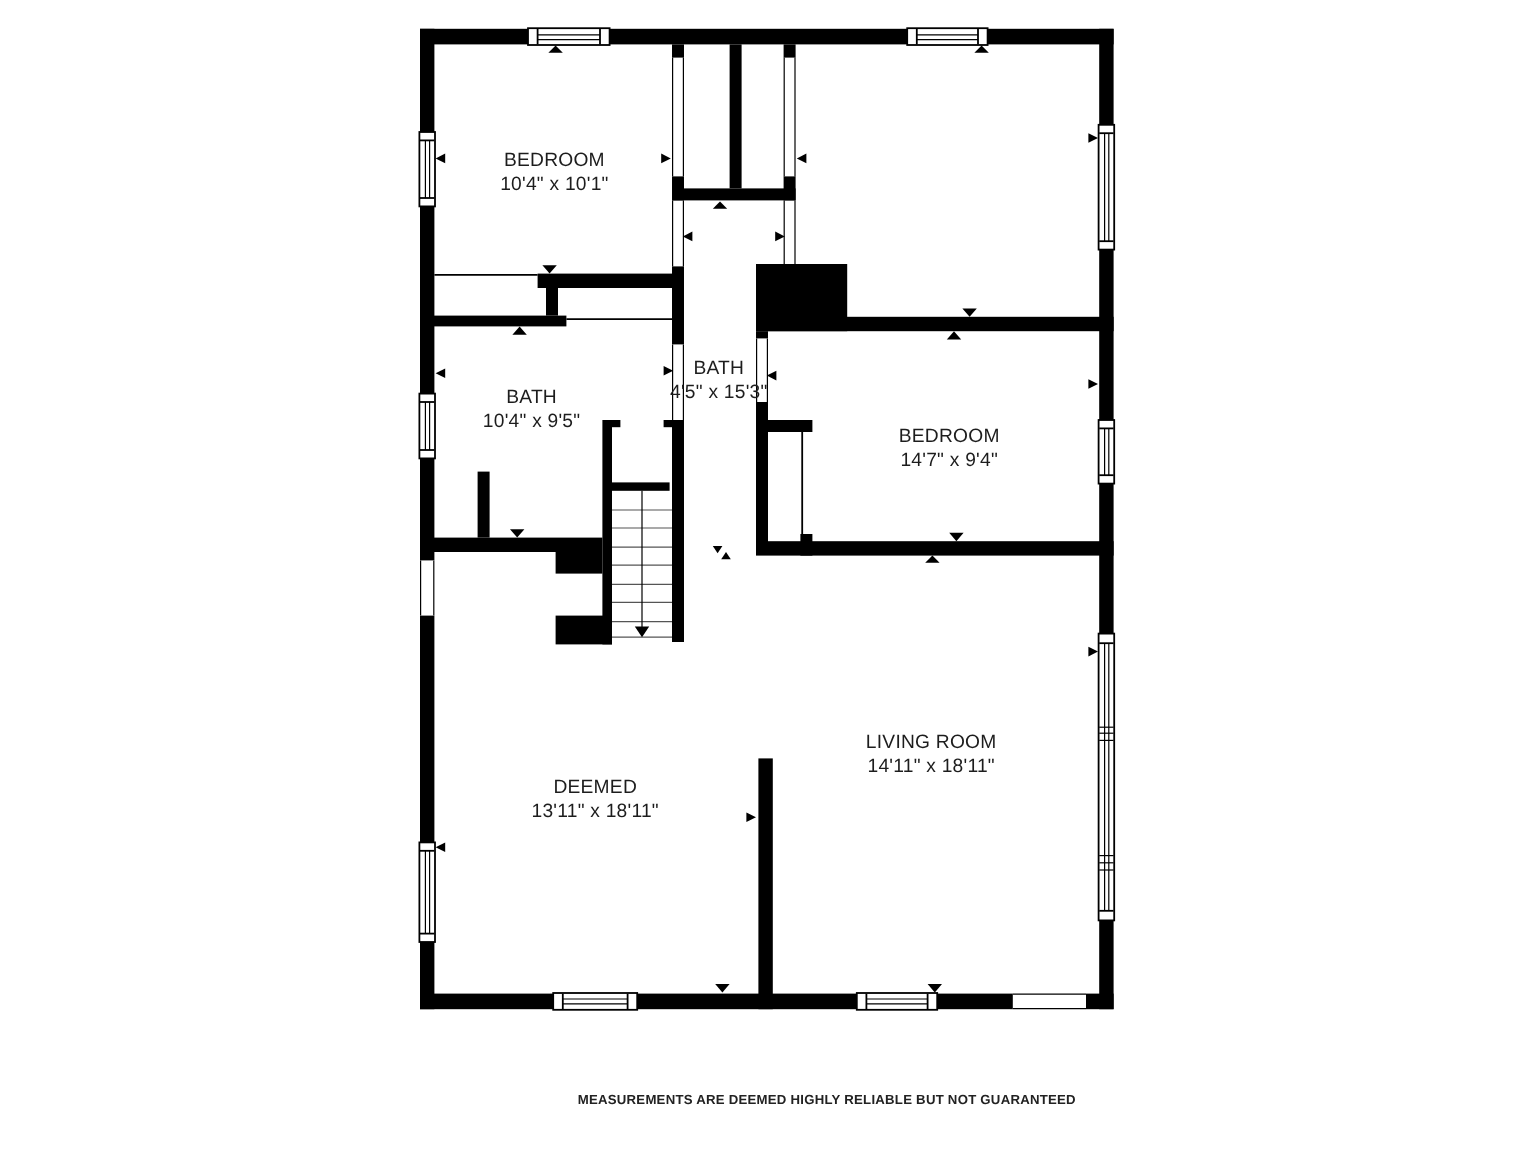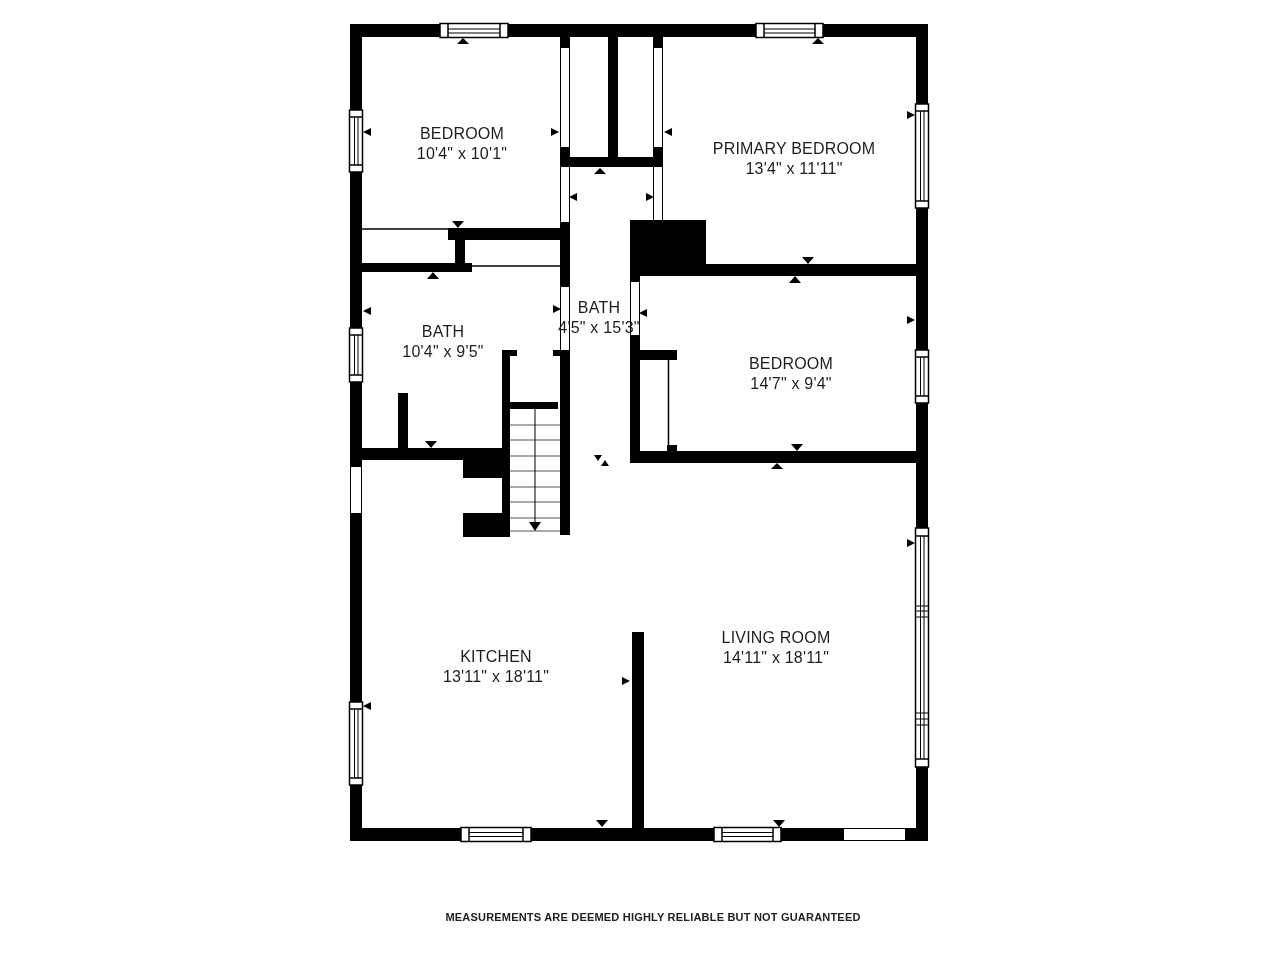--- a/index.html
+++ b/index.html
@@ -4,21 +4,21 @@
 <style>
   html,body{margin:0;padding:0;background:#ffffff;}
   .page{position:relative;width:1280px;height:960px;background:#ffffff;overflow:hidden;
         font-family:"Liberation Sans", sans-serif;}
   .plan{position:absolute;left:0;top:0;width:1280px;height:960px;}
   svg{position:absolute;left:0;top:0;}
   .room-label{position:absolute;transform:translateX(-50%);text-align:center;
         font-size:16px;line-height:20px;color:#1d1d1d;letter-spacing:.2px;white-space:nowrap;}
   .room-label span{display:block;}
   .disclaimer{position:absolute;transform:translateX(-50%);font-size:11px;font-weight:600;
-        letter-spacing:.2px;color:#222222;white-space:nowrap;}
+        letter-spacing:.2px;color:#222222;white-space:nowrap;margin-left:36px;}
 </style>
 </head>
 <body>
 
 <div class="page">
   <div class="plan">
 
     <svg width="1280" height="960" viewBox="0 0 1280 960">
 
       <g fill="#000000">
@@ -224,41 +224,37 @@
         <polygon points="773,820 785,820 779,827"></polygon>
         <polygon points="594,455 602,455 598,461"></polygon>
         <polygon points="601,466 609,466 605,460"></polygon>
       </g>
     </svg>
 
     <div class="room-label" style="left:462px;top:124px">
       <span>BEDROOM</span>
       <span>10'4" x 10'1"</span>
     </div>
-    <div class="room-label" style="left:794px;top:139px">
-      <span>PRIMARY BEDROOM</span>
-      <span>13'4" x 11'11"</span>
-    </div>
     <div class="room-label" style="left:599px;top:298px">
       <span>BATH</span>
       <span>4'5" x 15'3"</span>
     </div>
     <div class="room-label" style="left:443px;top:322px">
       <span>BATH</span>
       <span>10'4" x 9'5"</span>
     </div>
     <div class="room-label" style="left:791px;top:354px">
       <span>BEDROOM</span>
       <span>14'7" x 9'4"</span>
     </div>
     <div class="room-label" style="left:496px;top:647px">
-      <span>KITCHEN</span>
+      <span>DEEMED</span>
       <span>13'11" x 18'11"</span>
     </div>
-    <div class="room-label" style="left:776px;top:628px">
+    <div class="room-label" style="left:776px;top:609px">
       <span>LIVING ROOM</span>
       <span>14'11" x 18'11"</span>
     </div>
 
   </div>
 
   <div class="disclaimer" style="left:653px;top:911px">MEASUREMENTS ARE DEEMED HIGHLY RELIABLE BUT NOT GUARANTEED</div>
 </div>
 
 </body></html>

